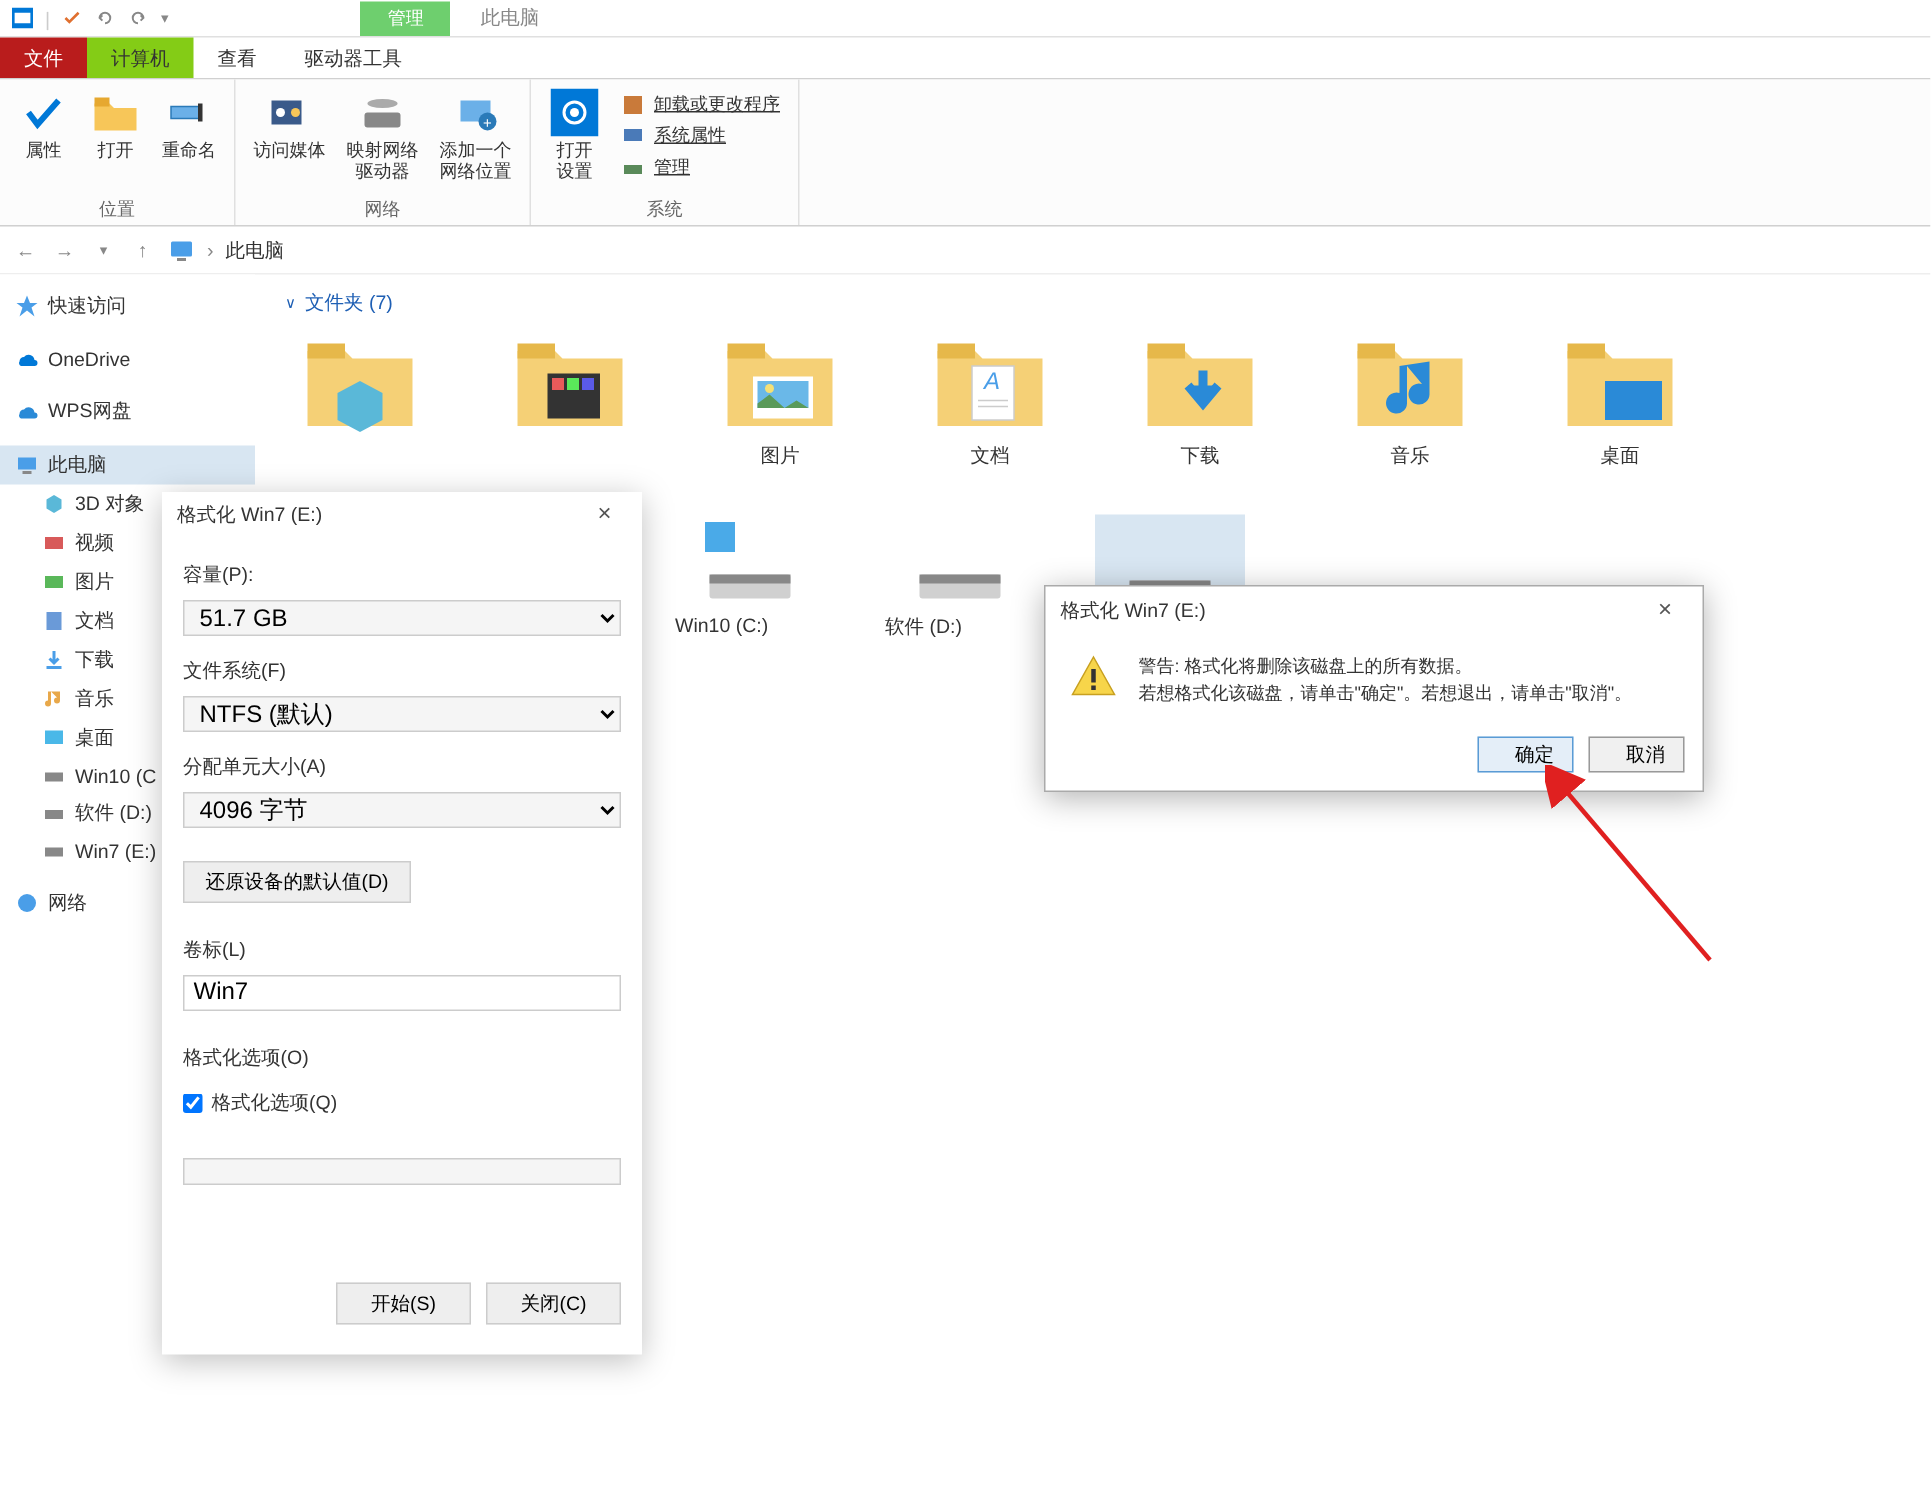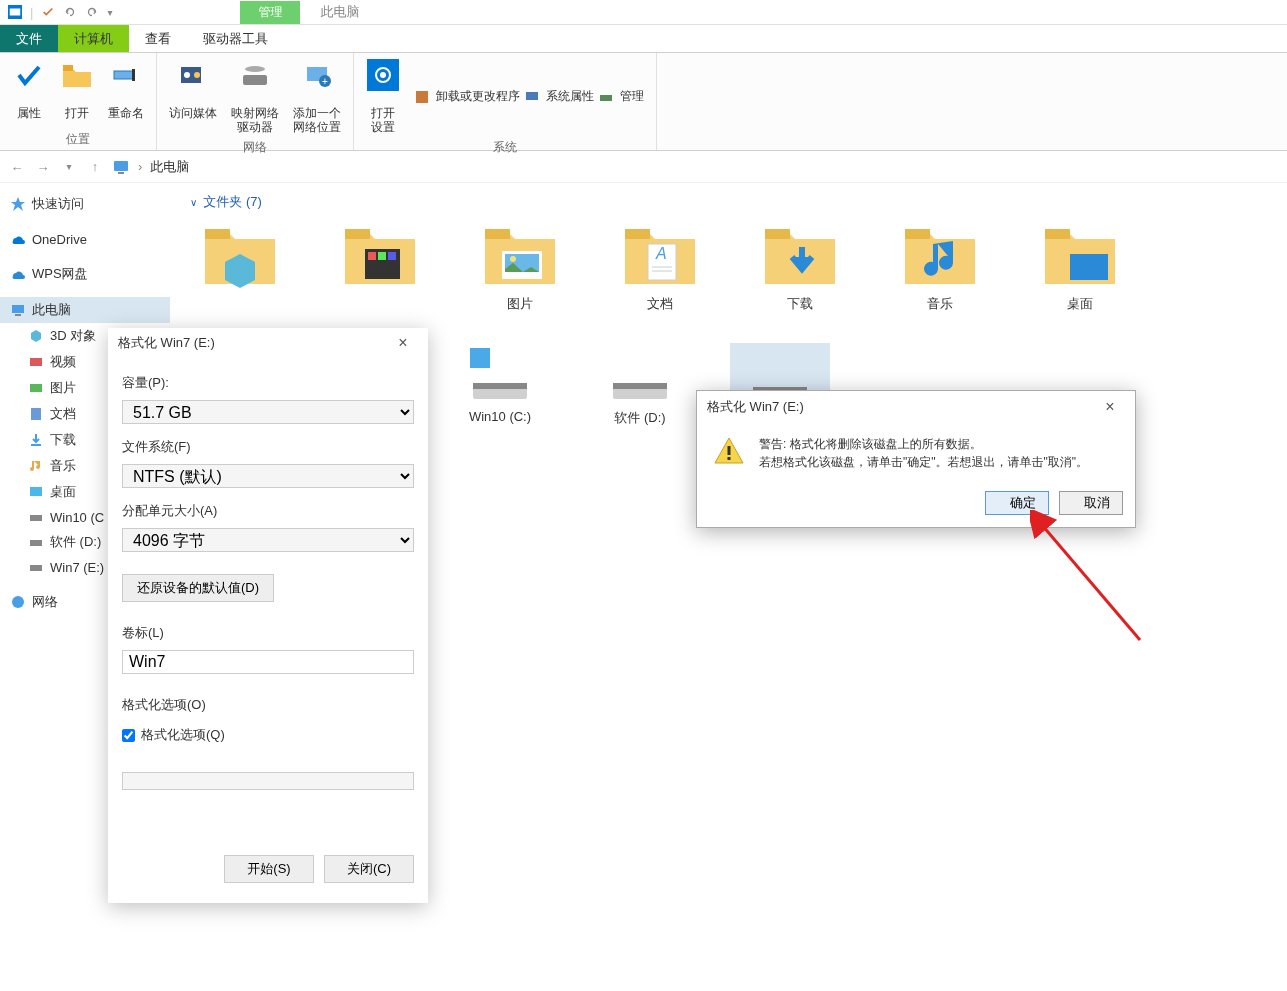--- a/index.html
+++ b/index.html
@@ -8,32 +8,32 @@
 
 .titlebar { height: 25px; background: #fff; display: flex; align-items: center; border-bottom: 1px solid #e0e0e0; }
 .titlebar .qat { display: flex; align-items: center; gap: 8px; padding: 0 8px; }
 .titlebar .qat-icon { width: 14px; height: 14px; display: flex; align-items: center; justify-content: center; }
 .titlebar .context-tab { margin-left: 120px; background: #6ecf6e; color: #fff; padding: 3px 18px; font-size: 12px; }
 .titlebar .window-title { margin-left: 20px; color: #888; font-size: 13px; }
 
 
 .ribbon-tabs { height: 28px; display: flex; align-items: stretch; border-bottom: 1px solid #d0d0d0; }
 .ribbon-tab { padding: 5px 16px; font-size: 13px; cursor: pointer; display: flex; align-items: center; }
-.ribbon-tab.file { background: #0f766e; color: #fff; }
+.ribbon-tab.file { background: #b91c1c; color: #fff; }
 .ribbon-tab.active { background: #84cc16; }
 
 
 .ribbon { height: 98px; background: #fcfcfc; border-bottom: 1px solid #d0d0d0; display: flex; }
 .ribbon-group { border-right: 1px solid #e0e0e0; padding: 4px 8px 2px; display: flex; flex-direction: column; justify-content: space-between; }
 .ribbon-group-items { display: flex; gap: 6px; }
 .ribbon-group-label { text-align: center; font-size: 12px; color: #666; padding-top: 2px; }
 .ribbon-btn { display: flex; flex-direction: column; align-items: center; gap: 2px; padding: 2px 4px; cursor: pointer; min-width: 42px; }
 .ribbon-btn-icon { width: 32px; height: 32px; display: flex; align-items: center; justify-content: center; }
-.ribbon-btn-label { font-size: 12px; text-align: center; line-height: 1.2; margin-top: 13px; }
-.ribbon-small-list { display: flex; gap: 4px; padding: 4px; }
+.ribbon-btn-label { font-size: 12px; text-align: center; line-height: 1.2; }
+.ribbon-small-list { display: flex; flex-direction: column; gap: 4px; padding: 4px; text-decoration: underline; }
 .ribbon-small-item { display: flex; align-items: center; gap: 6px; font-size: 12px; cursor: pointer; }
 .ribbon-small-item .si { width: 16px; height: 16px; }
 
 
 .addressbar { height: 32px; display: flex; align-items: center; padding: 0 8px; gap: 8px; border-bottom: 1px solid #eee; }
 .nav-arrow { width: 18px; color: #888; text-align: center; cursor: pointer; }
 .addr-icon { width: 18px; height: 18px; }
 .addr-text { font-size: 13px; }
 
 
@@ -45,21 +45,21 @@
 .sidebar-item .si { width: 16px; height: 16px; flex-shrink: 0; }
 .sidebar-spacer { height: 10px; }
 
 .content { flex: 1; padding: 10px 20px; position: relative; }
 .section-header { color: #1e5fb4; font-size: 13px; margin-bottom: 8px; display: flex; align-items: center; gap: 6px; }
 .folder-grid { display: flex; flex-wrap: wrap; gap: 20px 40px; margin-bottom: 30px; }
 .folder-item { width: 100px; text-align: center; cursor: pointer; }
 .folder-icon { width: 80px; height: 70px; margin: 0 auto 6px; position: relative; }
 .folder-label { font-size: 13px; }
 .drive-grid { display: flex; gap: 40px; }
-.drive-item { width: 100px; text-align: center; }
+.drive-item { width: 100px; text-align: left; }
 .drive-icon { width: 70px; height: 60px; margin: 0 auto 6px; position: relative; }
 
 
 .format-dialog { position: absolute; left: 108px; top: 328px; width: 320px; height: 575px; background: #fff; box-shadow: 0 4px 20px rgba(0,0,0,0.25); display: flex; flex-direction: column; }
 .format-titlebar { height: 30px; display: flex; align-items: center; justify-content: space-between; padding: 0 10px; font-size: 13px; }
 .format-close { width: 30px; text-align: center; cursor: pointer; font-size: 16px; color: #555; }
 .format-body { flex: 1; padding: 10px 14px; display: flex; flex-direction: column; gap: 8px; }
 .form-label { font-size: 13px; margin-top: 6px; }
 .form-select, .form-input { width: 100%; height: 24px; border: 1px solid #ccc; background: #f5f5f5; padding: 0 6px; font-size: 16px; }
 .form-input { background: #fff; }

